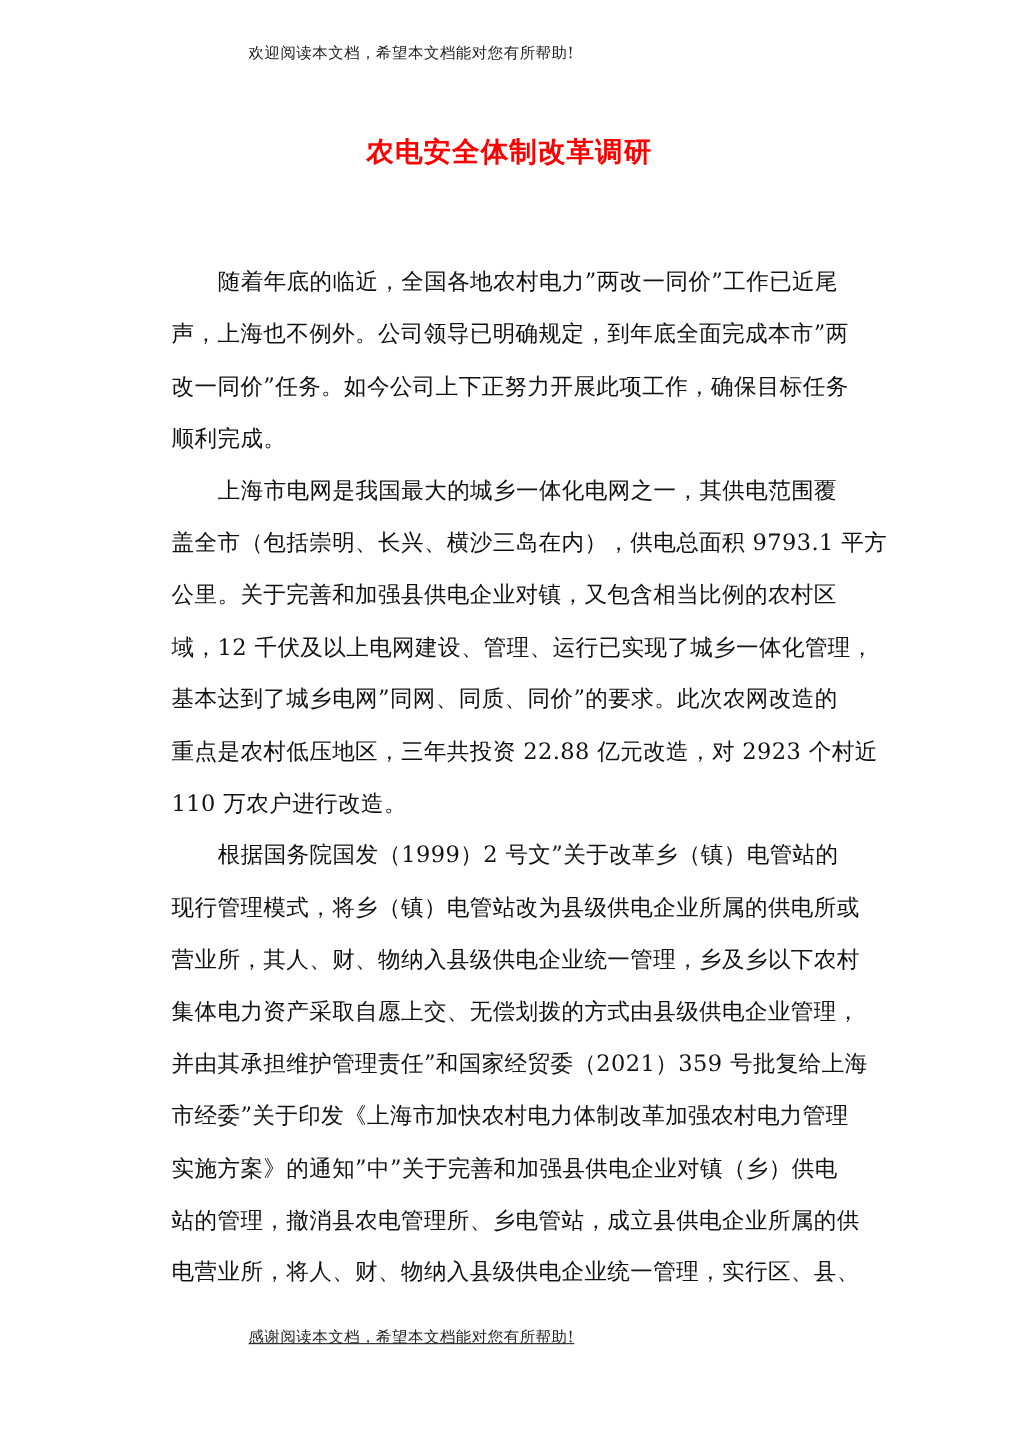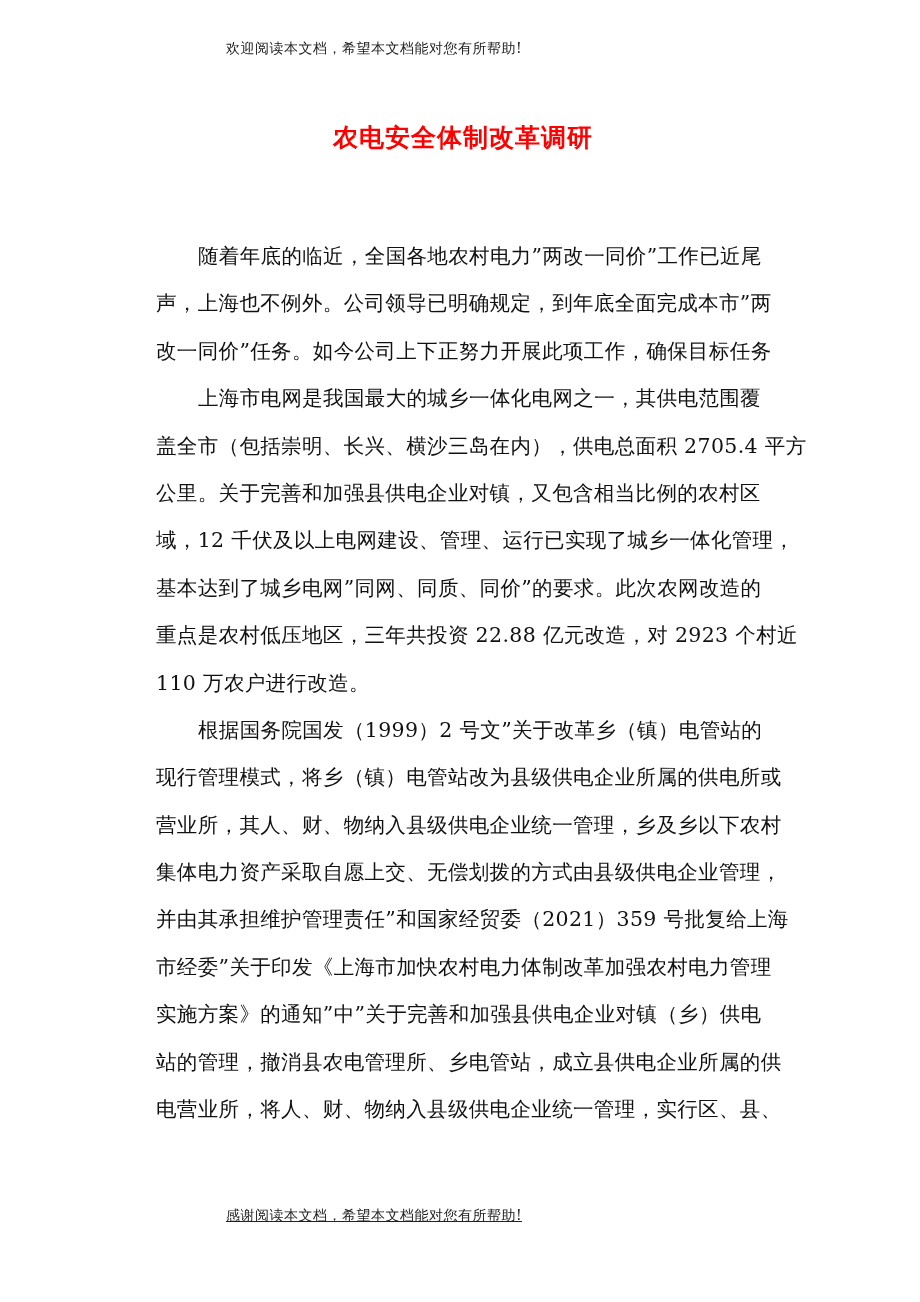--- a/index.html
+++ b/index.html
@@ -36,25 +36,26 @@
   <div class="header-note">欢迎阅读本文档，希望本文档能对您有所帮助!</div>
 
   <h1 class="title" style="margin:3px;">农电安全体制改革调研</h1>
 
   <div class="body-text">
 
     <div>
       <div class="line indent">随着年底的临近，全国各地农村电力”两改一同价”工作已近尾</div>
       <div class="line">声，上海也不例外。公司领导已明确规定，到年底全面完成本市”两</div>
       <div class="line">改一同价”任务。如今公司上下正努力开展此项工作，确保目标任务</div>
+      <div class="line">顺利完成。</div>
     </div>
 
     <div>
       <div class="line indent">上海市电网是我国最大的城乡一体化电网之一，其供电范围覆</div>
-      <div class="line">盖全市（包括崇明、长兴、横沙三岛在内），供电总面积 2705.4 平方</div>
+      <div class="line">盖全市（包括崇明、长兴、横沙三岛在内），供电总面积 9793.1 平方</div>
       <div class="line">公里。关于完善和加强县供电企业对镇，又包含相当比例的农村区</div>
       <div class="line">域，12 千伏及以上电网建设、管理、运行已实现了城乡一体化管理，</div>
       <div class="line">基本达到了城乡电网”同网、同质、同价”的要求。此次农网改造的</div>
       <div class="line">重点是农村低压地区，三年共投资 22.88 亿元改造，对 2923 个村近</div>
       <div class="line">110 万农户进行改造。</div>
     </div>
 
     <div>
       <div class="line indent">根据国务院国发（1999）2 号文”关于改革乡（镇）电管站的</div>
       <div class="line">现行管理模式，将乡（镇）电管站改为县级供电企业所属的供电所或</div>

